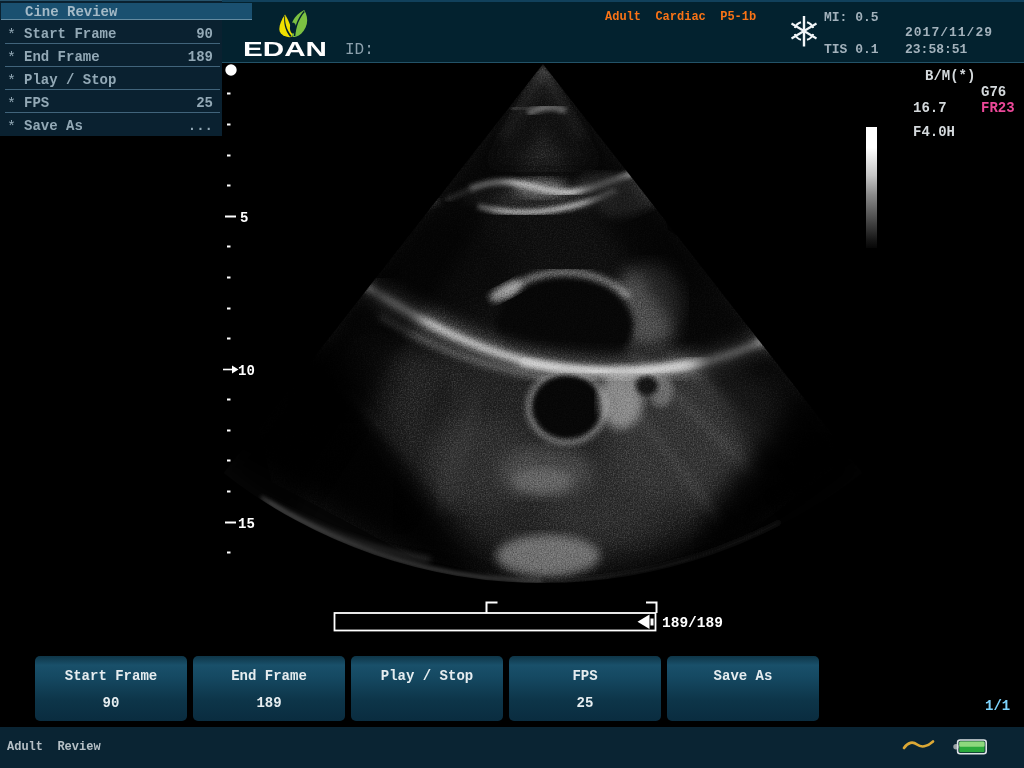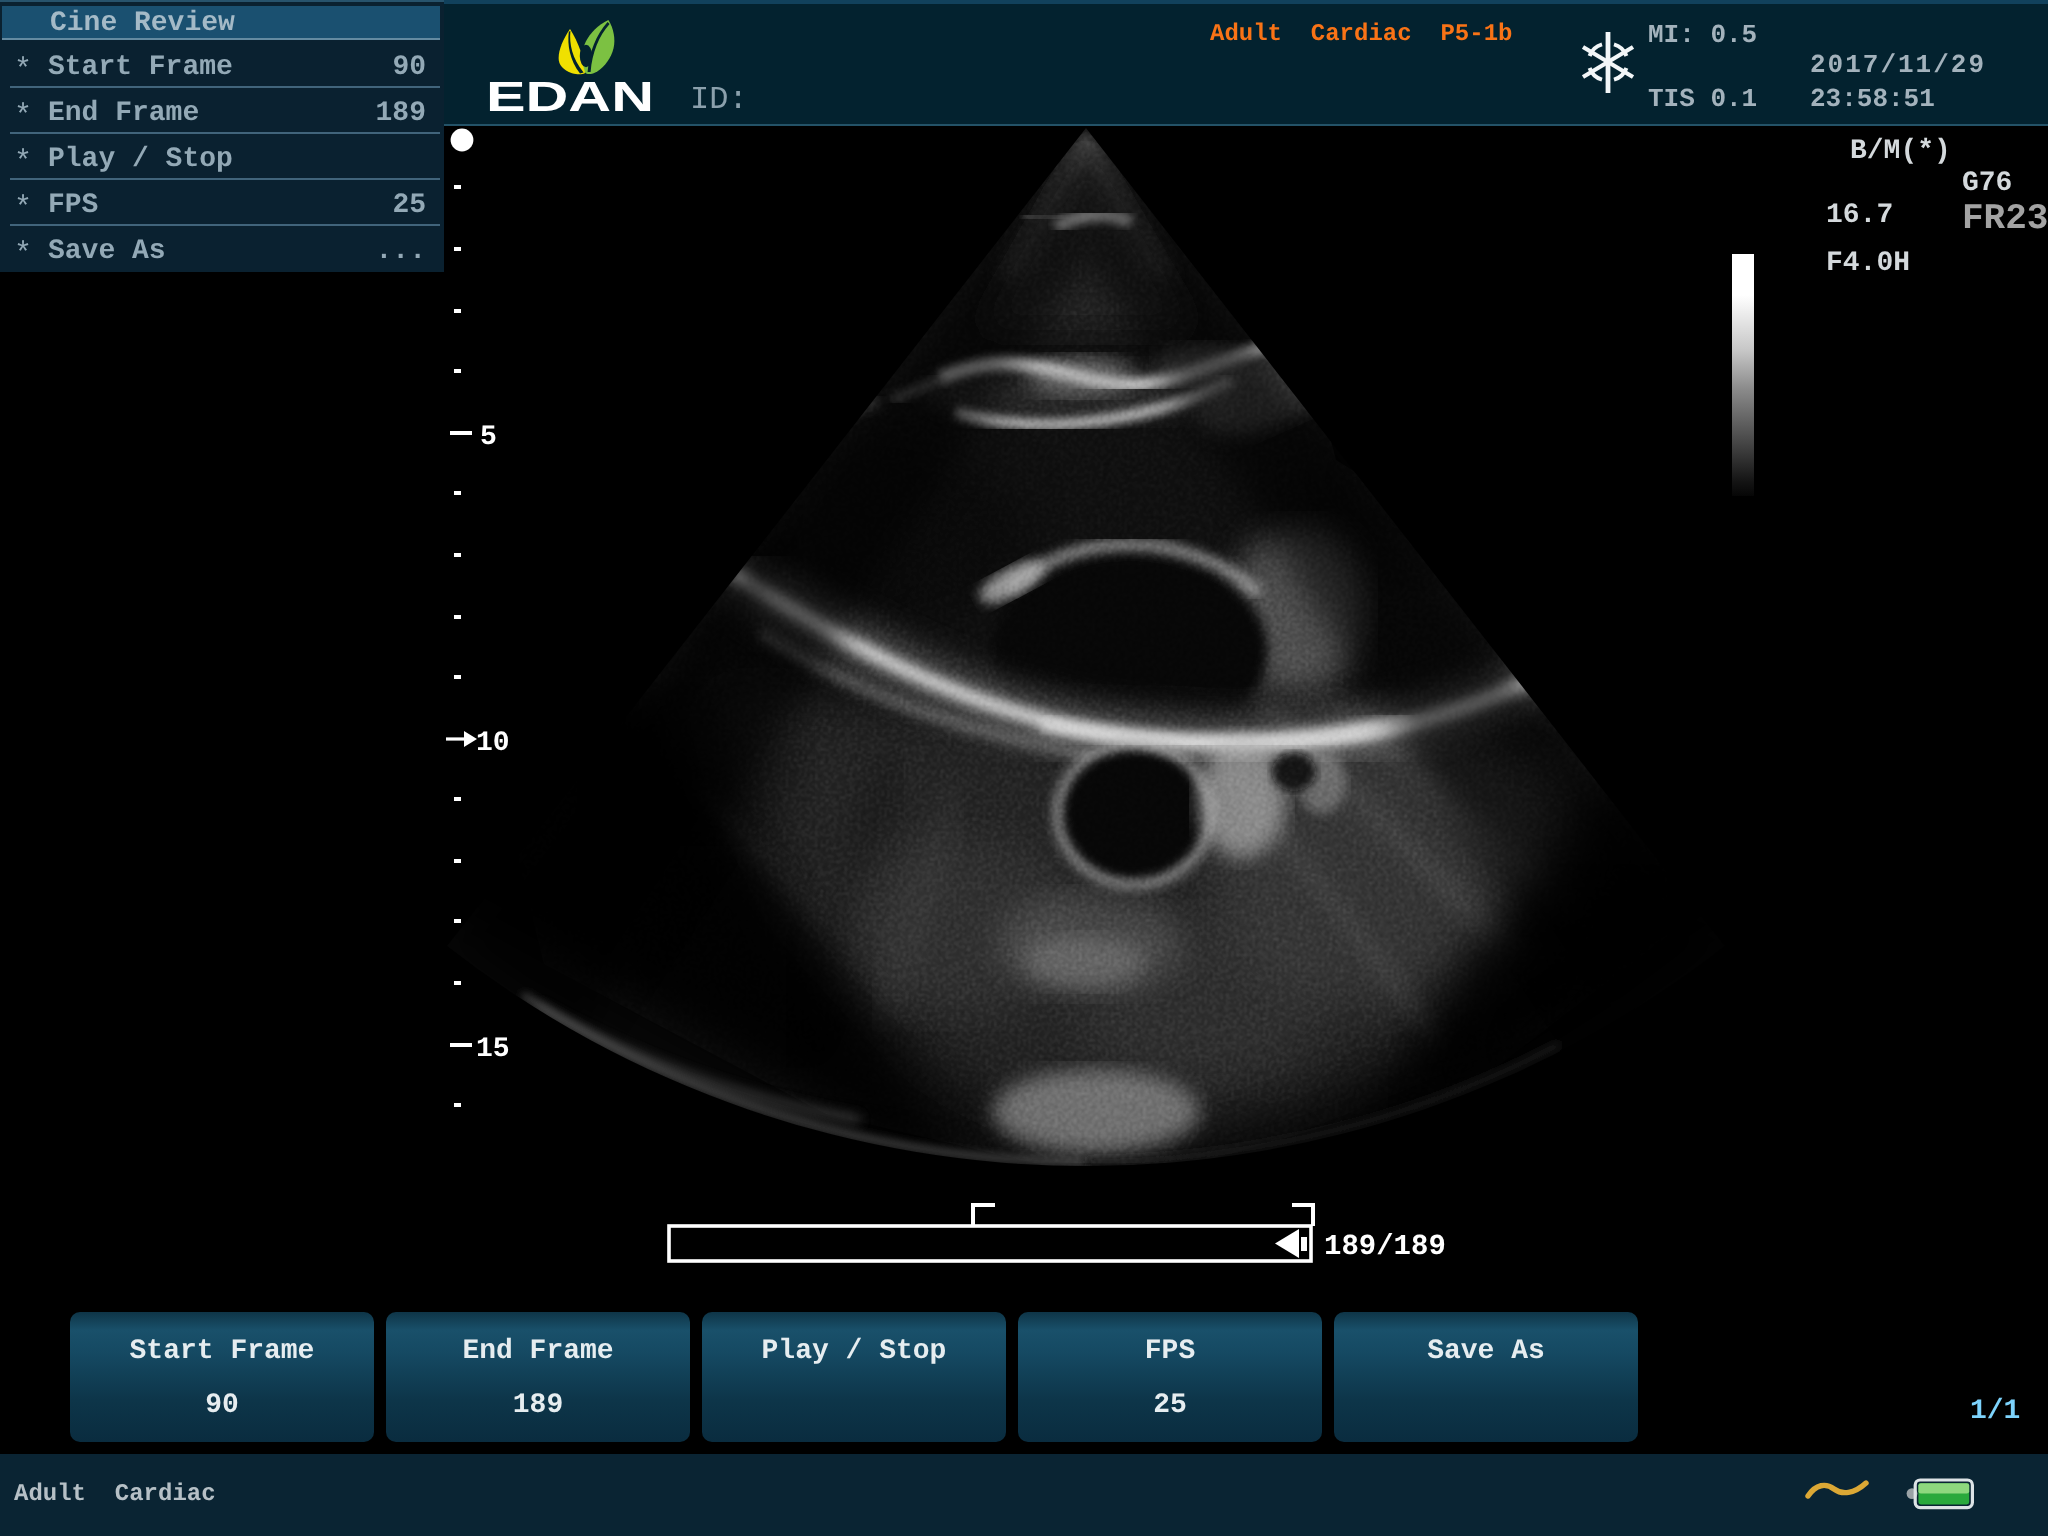--- a/index.html
+++ b/index.html
@@ -7,21 +7,21 @@
        font-family:"Liberation Mono",monospace;-webkit-font-smoothing:antialiased;}
   .abs{position:absolute;}
   .t{color:#a9b8c2;font-size:14px;line-height:1;white-space:pre;}
   
   #header{left:222px;top:0;width:802px;height:63px;box-sizing:border-box;background:#03222f;
           border-top:2px solid #11415c;border-bottom:1px solid #235267;}
   
   #menu{left:0;top:0;width:222px;height:136px;background:#0a2130;
         border-top:1px solid #27536c;box-sizing:border-box;}
   #menu .title{position:absolute;left:1px;top:2px;width:219px;height:16px;
-        background:#1a5070;border-bottom:1px solid #648ba1;}
+        background:#1a5070;border-bottom:1px solid #648ba1;padding-left:32px;}
   #menu .title span{position:absolute;left:24px;top:1px;font-size:14px;color:#a4bac7;font-weight:bold;}
   .mrow{position:absolute;left:5px;width:215px;height:23px;border-bottom:1.5px solid #41647b;}
   .mrow .star{position:absolute;left:2px;top:7px;font-size:15px;color:#93a9b6;}
   .mrow .lab{position:absolute;left:19px;top:6px;font-size:14px;color:#93a9b6;font-weight:bold;}
   .mrow .val{position:absolute;right:7px;top:6px;font-size:14px;color:#93a9b6;font-weight:bold;}
   
   .btn{position:absolute;top:656px;width:152px;height:65px;border-radius:5px;
        background:linear-gradient(to bottom,#0e3547 0%,#19506a 14%,#154962 32%,#0d3549 68%,#0a2c3f 100%);
        }
   .btn .l1{position:absolute;width:100%;top:12px;text-align:center;font-size:14px;
@@ -96,21 +96,21 @@
       <span class="star">*</span>
       <span class="lab">Save As</span>
       <span class="val">...</span>
     </div>
   </div>
 
   <div class="abs t" style="left:913px;top:69px;font-size:14px;color:#d4d9dc;font-weight:bold;margin-left:12px;">B/M(*)</div>
   <div class="abs t" style="left:913px;top:85px;font-size:14px;color:#d4d9dc;font-weight:bold;margin-top:40px;">F4.0H</div>
   <div class="abs t" style="left:981px;top:85px;font-size:14px;color:#d4d9dc;font-weight:bold;">G76</div>
   <div class="abs t" style="left:913px;top:101px;font-size:14px;color:#d4d9dc;font-weight:bold;">16.7</div>
-  <div class="abs t" style="left:981px;top:101px;font-size:18px;color:#a3a3a3;font-weight:bold;">FR23</div>
+  <div class="abs t" style="left:981px;top:101px;font-size:14px;color:#ec4899;font-weight:bold;">FR23</div>
 
   <div class="abs" style="left:866px;top:127px;width:11px;height:121px;
        background:linear-gradient(to bottom,#ffffff 0%,#ffffff 17%,#c6c6c6 40%,#8a8a8a 56%,#4c4c4c 76%,#141414 94%,#060606 100%);"></div>
 
   <svg class="abs" style="left:0;top:0" width="1024" height="768" viewBox="0 0 1024 768">
     <defs>
       <clipPath id="fan">
         <path d="M 543 64 L 223.5 473 A 519 519 0 0 0 862.5 473 Z"></path>
       </clipPath>
       <clipPath id="echo">
@@ -272,21 +272,21 @@
   <div class="btn" style="left:509px;">
     <div class="l1">FPS</div>
     <div class="l2">25</div>
   </div>
   <div class="btn" style="left:667px;">
     <div class="l1">Save As</div>
   </div>
   <div class="abs t" style="left:985px;top:699px;font-size:14px;color:#7dd3fc;font-weight:bold;">1/1</div>
 
   <div class="abs" id="status"></div>
-  <div class="abs t" style="left:7px;top:741px;font-size:12px;font-weight:bold;color:#b6c0c6;">Adult  Cardiac</div>
+  <div class="abs t" style="left:7px;top:741px;font-size:12px;font-weight:bold;color:#b6c0c6;">Adult  Review</div>
   <svg class="abs" style="left:902px;top:736px" width="33" height="17" viewBox="0 0 33 17">
     <path d="M 2 12 C 6 6 11 5.5 15 8.5 C 19 11.5 25 11 31 5.5" stroke="#dca835" stroke-width="2.7" fill="none" stroke-linecap="round"></path>
   </svg>
   <svg class="abs" style="left:950px;top:736px" width="40" height="20" viewBox="0 0 40 20">
     <circle cx="6" cy="10.8" r="2.7" fill="#9aa2a6"></circle>
     <rect x="7.6" y="4" width="28.6" height="13.8" rx="2.5" fill="none" stroke="#dde3e6" stroke-width="1.6"></rect>
     <rect x="9.2" y="5.6" width="25.4" height="10.6" rx="1.2" fill="#2aa93c"></rect>
     <rect x="9.2" y="5.6" width="25.4" height="5.2" rx="1.2" fill="#8ed87e"></rect>
   </svg>
 

